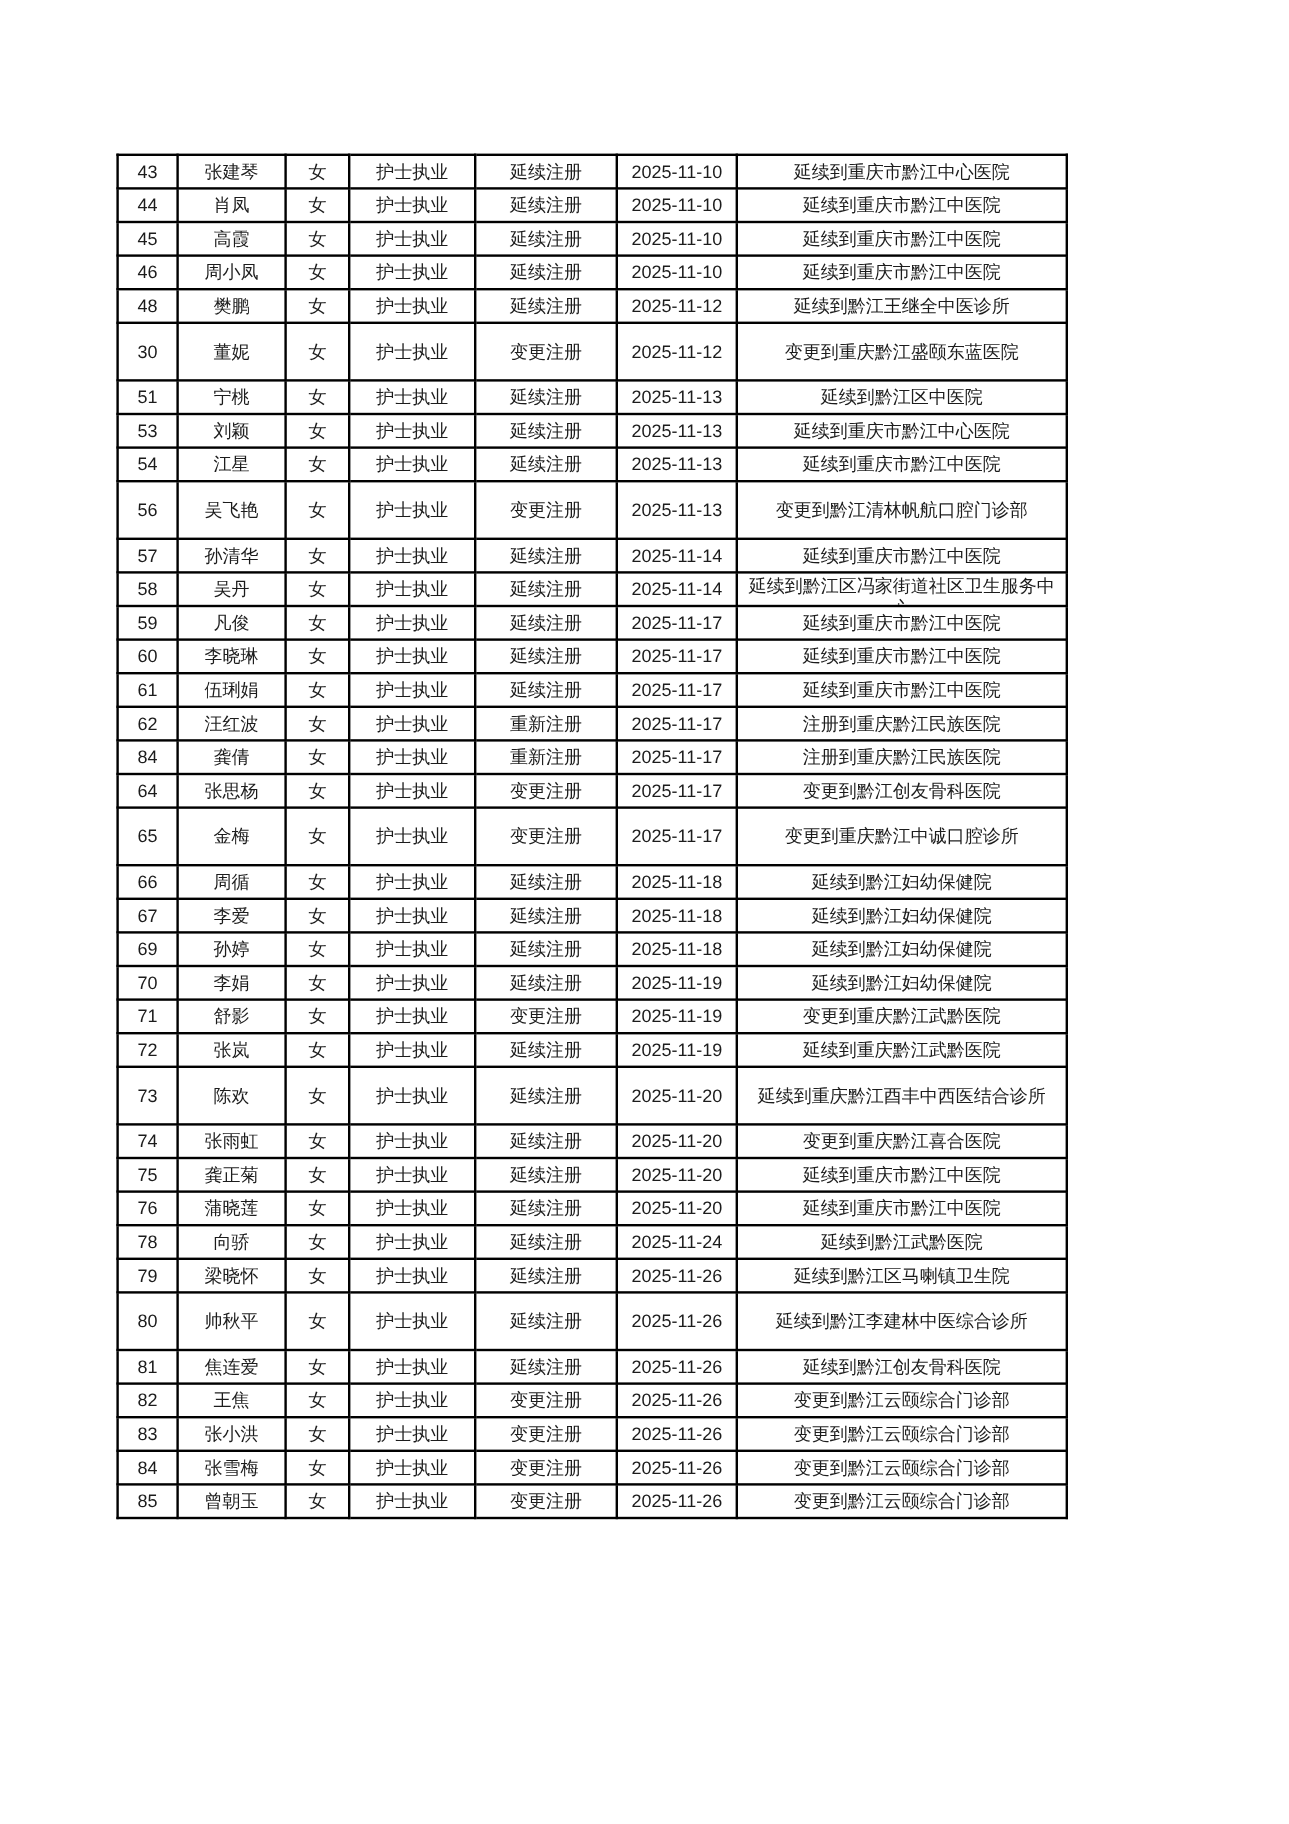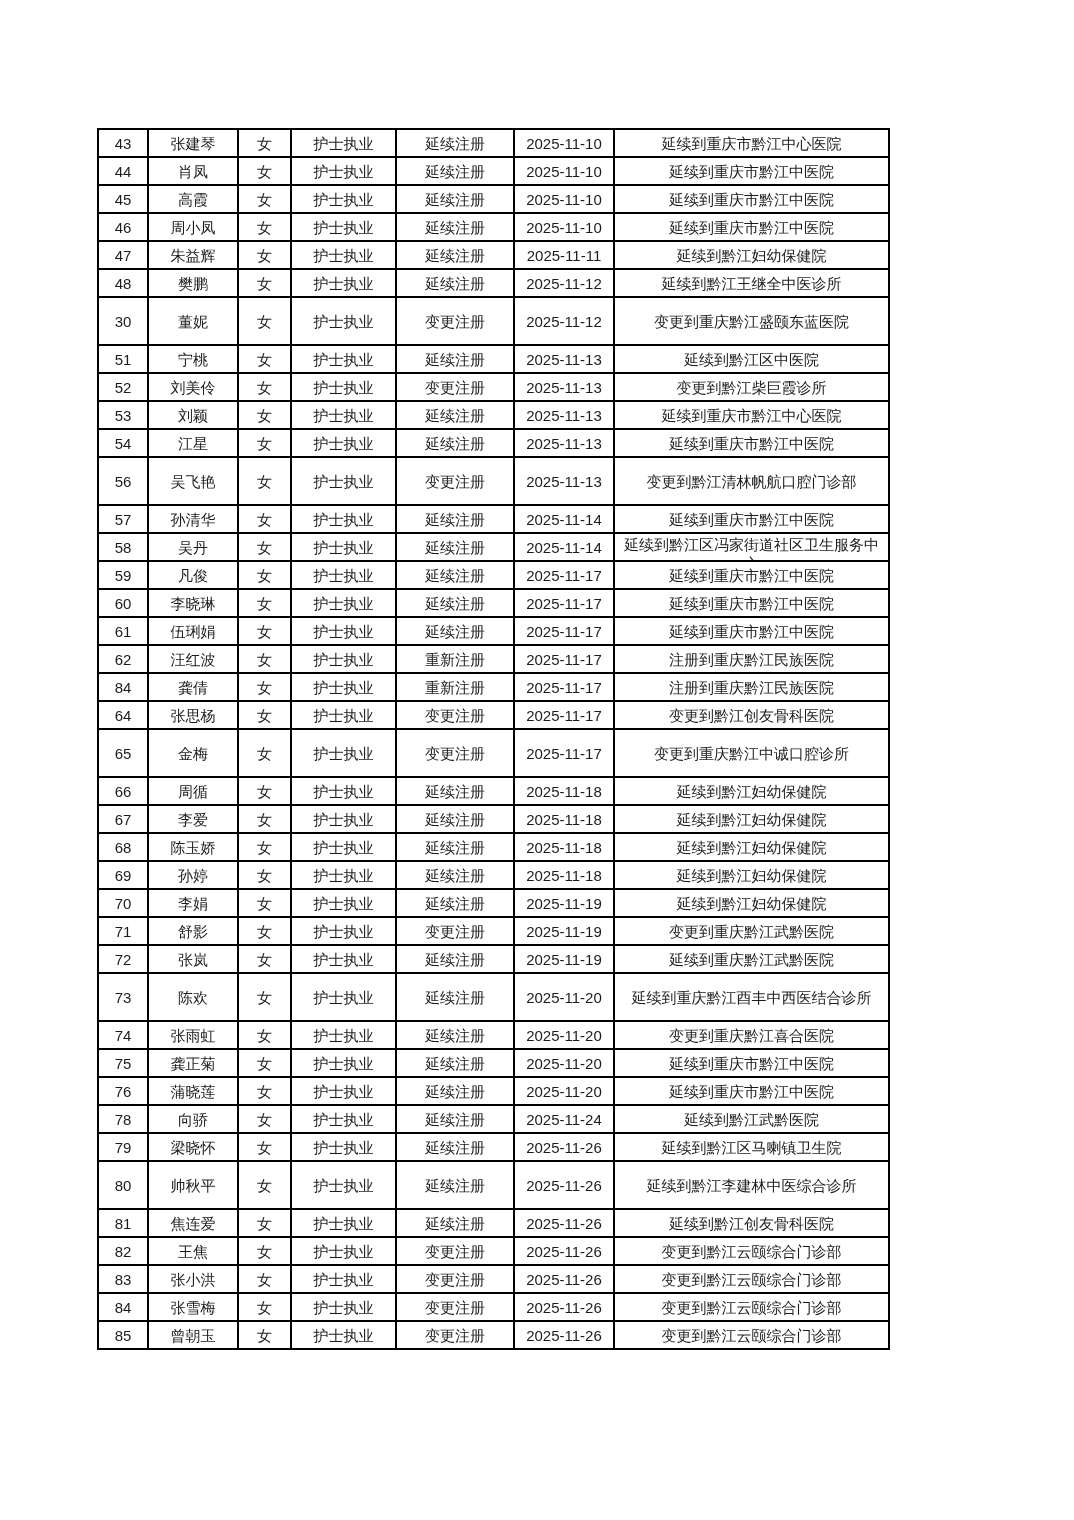--- a/index.html
+++ b/index.html
@@ -103,31 +103,20 @@
     <td>周小凤</td>
     <td>女</td>
     <td>护士执业</td>
     <td>延续注册</td>
     <td>2025-11-10</td>
     <td>
             <div class="dest-inner clip">延续到重庆市黔江中医院</div>
           </td>
   </tr>
         <tr class="row-normal">
-    <td>47</td>
-    <td>朱益辉</td>
-    <td>女</td>
-    <td>护士执业</td>
-    <td>延续注册</td>
-    <td>2025-11-11</td>
-    <td>
-            <div class="dest-inner clip">延续到黔江妇幼保健院</div>
-          </td>
-  </tr>
-        <tr class="row-normal">
     <td>48</td>
     <td>樊鹏</td>
     <td>女</td>
     <td>护士执业</td>
     <td>延续注册</td>
     <td>2025-11-12</td>
     <td>
             <div class="dest-inner clip">延续到黔江王继全中医诊所</div>
           </td>
   </tr>
@@ -147,31 +136,20 @@
     <td>宁桃</td>
     <td>女</td>
     <td>护士执业</td>
     <td>延续注册</td>
     <td>2025-11-13</td>
     <td>
             <div class="dest-inner clip">延续到黔江区中医院</div>
           </td>
   </tr>
         <tr class="row-normal">
-    <td>52</td>
-    <td>刘美伶</td>
-    <td>女</td>
-    <td>护士执业</td>
-    <td>变更注册</td>
-    <td>2025-11-13</td>
-    <td>
-            <div class="dest-inner clip">变更到黔江柴巨霞诊所</div>
-          </td>
-  </tr>
-        <tr class="row-normal">
     <td>53</td>
     <td>刘颖</td>
     <td>女</td>
     <td>护士执业</td>
     <td>延续注册</td>
     <td>2025-11-13</td>
     <td>
             <div class="dest-inner clip">延续到重庆市黔江中心医院</div>
           </td>
   </tr>
@@ -303,31 +281,20 @@
     <td>护士执业</td>
     <td>延续注册</td>
     <td>2025-11-18</td>
     <td>
             <div class="dest-inner clip">延续到黔江妇幼保健院</div>
           </td>
   </tr>
         <tr class="row-normal">
     <td>67</td>
     <td>李爱</td>
-    <td>女</td>
-    <td>护士执业</td>
-    <td>延续注册</td>
-    <td>2025-11-18</td>
-    <td>
-            <div class="dest-inner clip">延续到黔江妇幼保健院</div>
-          </td>
-  </tr>
-        <tr class="row-normal">
-    <td>68</td>
-    <td>陈玉娇</td>
     <td>女</td>
     <td>护士执业</td>
     <td>延续注册</td>
     <td>2025-11-18</td>
     <td>
             <div class="dest-inner clip">延续到黔江妇幼保健院</div>
           </td>
   </tr>
         <tr class="row-normal">
     <td>69</td>

